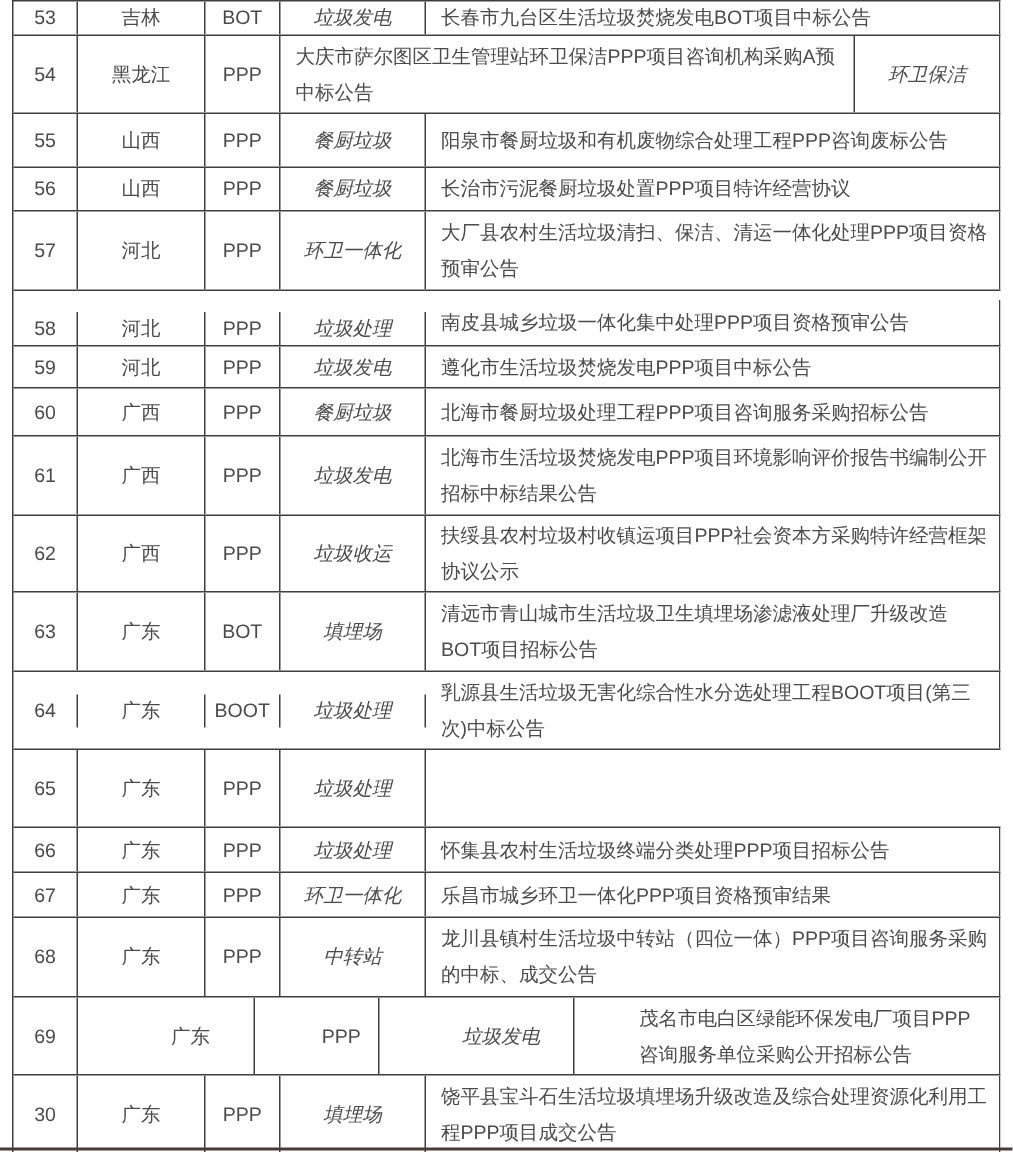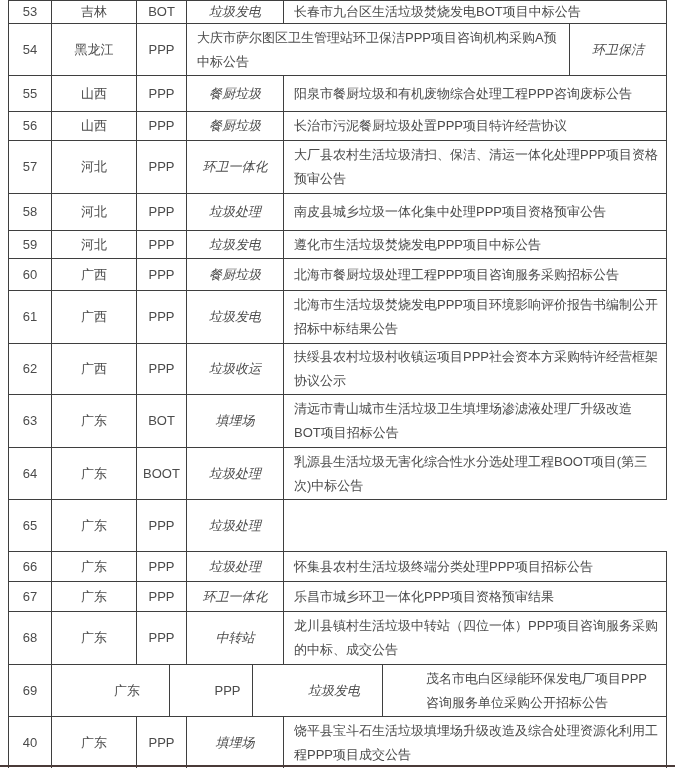--- a/index.html
+++ b/index.html
@@ -24,27 +24,27 @@
     display: flex;
     box-sizing: border-box;
     border-bottom: 1px solid #3f3f3f;
     overflow: hidden;
   }
   .tr:nth-child(1)  { height: 23px; }
   .tr:nth-child(2)  { height: 52px; }
   .tr:nth-child(3)  { height: 36px; }
   .tr:nth-child(4)  { height: 29px; }
   .tr:nth-child(5)  { height: 53px; }
-  .tr:nth-child(6)  { height: 37px; }
+  .tr:nth-child(6)  { height: 37px; align-items: flex-end; }
   .tr:nth-child(7)  { height: 28px; }
   .tr:nth-child(8)  { height: 32px; }
   .tr:nth-child(9)  { height: 53px; }
   .tr:nth-child(10) { height: 51px; }
   .tr:nth-child(11) { height: 53px; }
-  .tr:nth-child(12) { height: 52px; }
+  .tr:nth-child(12) { height: 52px; align-items: center; }
   .tr:nth-child(13) { height: 52px; }
   .tr:nth-child(14) { height: 30px; }
   .tr:nth-child(15) { height: 30px; }
   .tr:nth-child(16) { height: 53px; }
   .tr:nth-child(17) { height: 52px; gap: 33px; }
   .tr:nth-child(18) { height: 52px; }
   .td {
     box-sizing: border-box;
     border-right: 1px solid #3f3f3f;
     display: flex;
@@ -192,21 +192,21 @@
     <div class="td c-title">龙川县镇村生活垃圾中转站（四位一体）PPP项目咨询服务采购的中标、成交公告</div>
   </div>
     <div class="tr">
     <div class="td c-no">69</div>
     <div class="td c-province">广东</div>
     <div class="td c-model">PPP</div>
     <div class="td c-category">垃圾发电</div>
     <div class="td c-title">茂名市电白区绿能环保发电厂项目PPP咨询服务单位采购公开招标公告</div>
   </div>
     <div class="tr">
-    <div class="td c-no">40</div>
+    <div class="td c-no">30</div>
     <div class="td c-province">广东</div>
     <div class="td c-model">PPP</div>
     <div class="td c-category">填埋场</div>
     <div class="td c-title">饶平县宝斗石生活垃圾填埋场升级改造及综合处理资源化利用工程PPP项目成交公告</div>
   </div>
   </div>
 
 <div class="bottom-edge-line"></div>
 
 </body></html>

